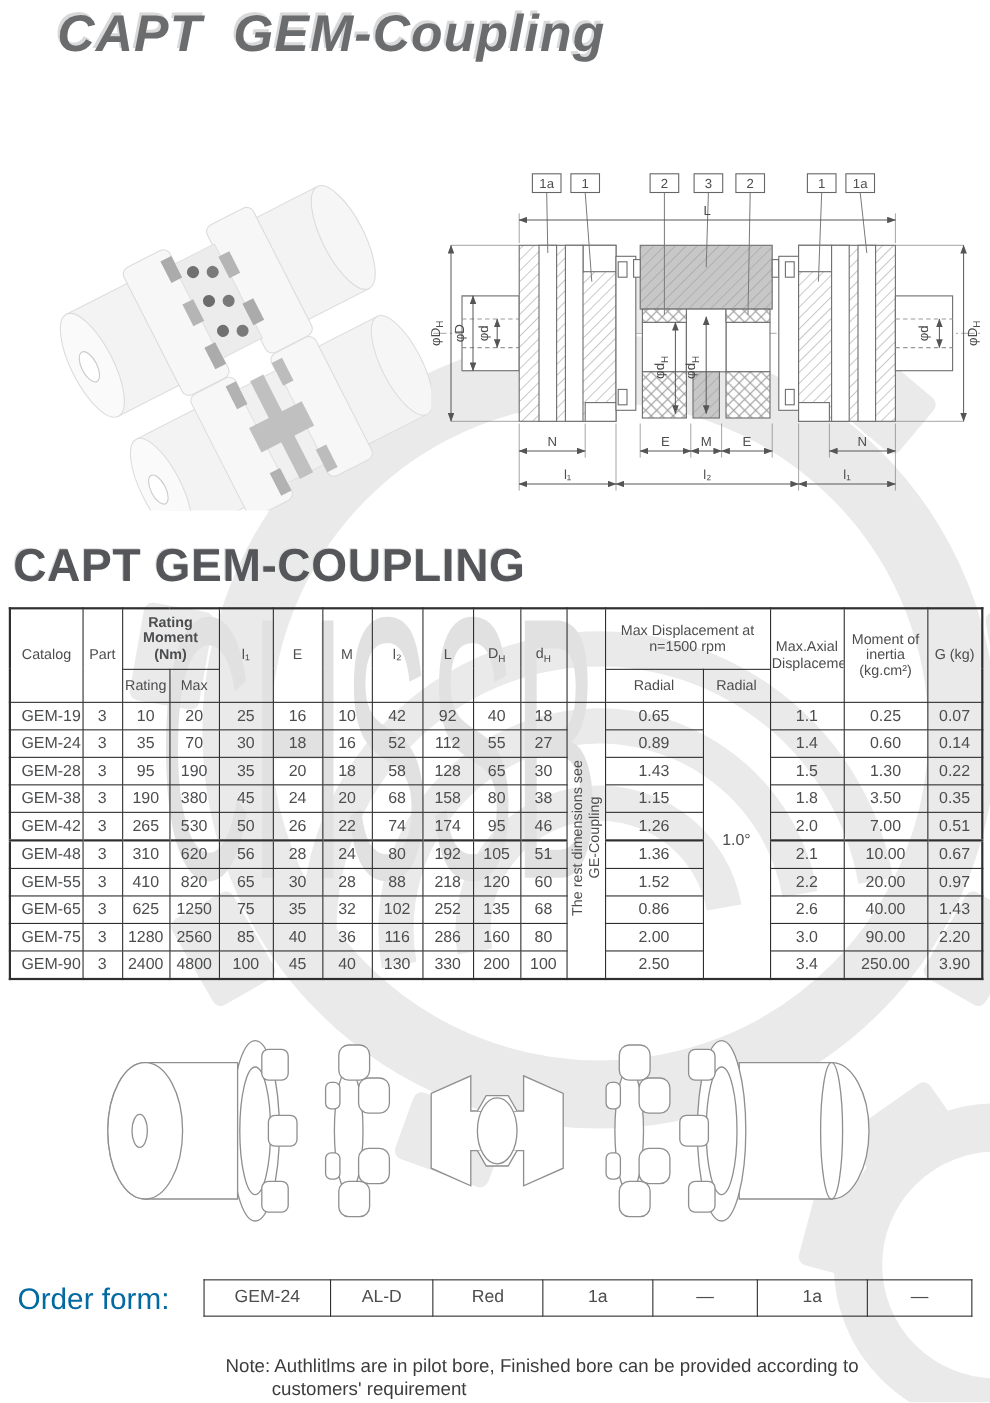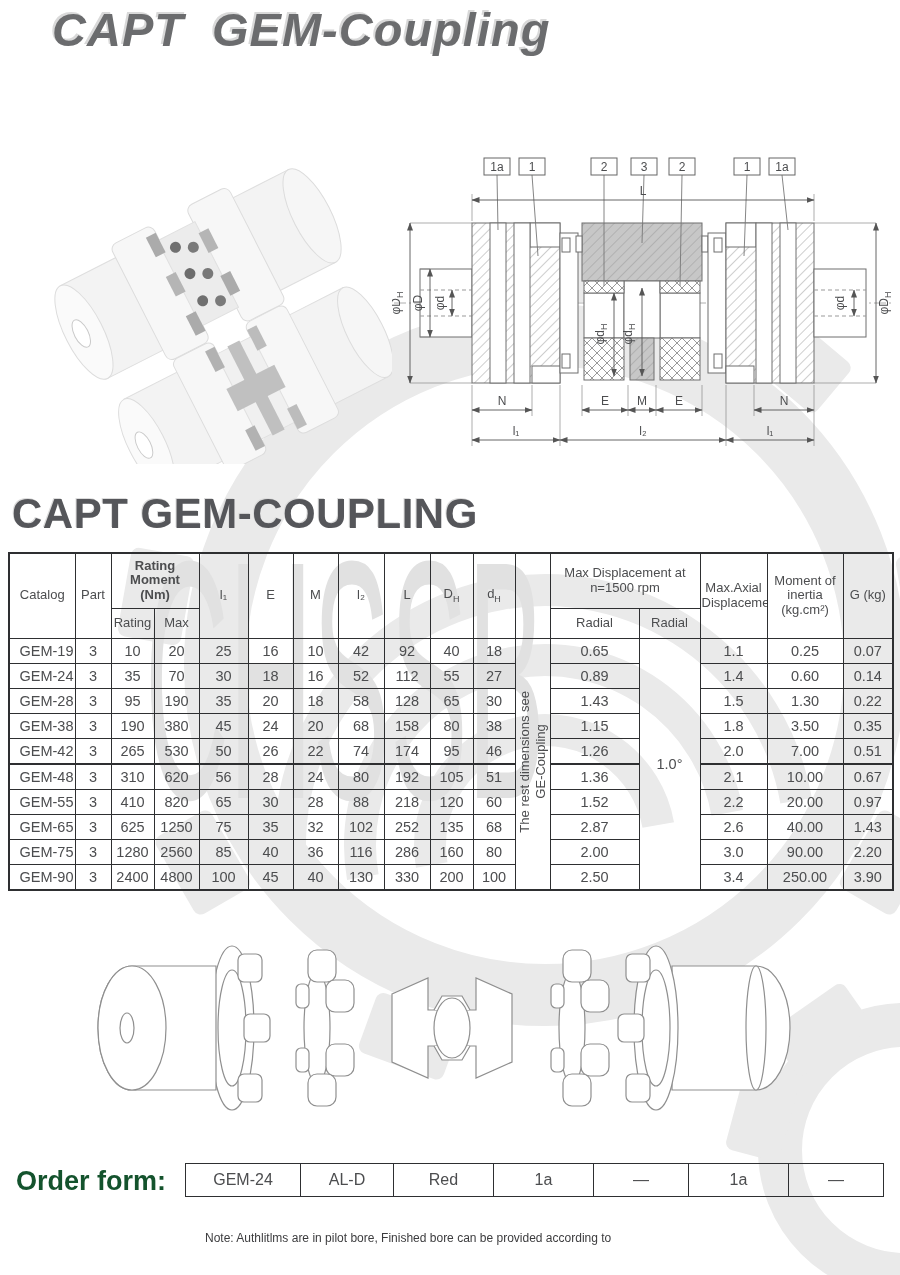--- a/index.html
+++ b/index.html
@@ -22,25 +22,25 @@
   .spec th{font-size:13px;line-height:1.12;}
   .spec tbody td{height:24px;font-size:14.5px;}
   .spec tbody td.cat{text-align:right;padding-left:3px;}
   .spec tr.midline td{border-top-width:2px;}
   .narrow{display:inline-block;max-width:58px;font-weight:bold;}
   sub{font-size:9px;}
   .rot-cell{padding:0;}
   .rot{writing-mode:vertical-rl;transform:rotate(180deg);display:inline-block;
        font-size:13px;line-height:1.2;white-space:pre-line;color:#4c4d4f;}
   
-  .order-label{left:16px;top:1166px;font-size:27px;font-weight:bold;color:#14532d;}
+  .order-label{left:16px;top:1166px;font-size:27px;font-weight:normal;color:#0369a1;}
   .order{left:185px;top:1163px;}
   .order table{border-collapse:collapse;table-layout:fixed;width:698px;border:1.5px solid #2e2f31;}
   .order td{border:1px solid #2e2f31;height:30px;text-align:center;font-size:16px;color:#4c4d4f;}
-  .note{left:205px;top:1231px;font-size:12px;color:#3c3c3e;line-height:1.25;}
+  .note{left:205px;top:1231px;font-size:17px;color:#3c3c3e;line-height:1.25;}
   .note .l2{display:block;margin-left:42px;}
   
   svg text{font-family:"Liberation Sans",sans-serif;}
   .dimtxt{font-size:12px;fill:#4c4d4f;}
   .subtxt{font-size:9px;fill:#4c4d4f;}
 </style>
 </head>
 <body>
 
 <div class="page">
@@ -448,21 +448,21 @@
             <td>3</td>
             <td>625</td>
             <td>1250</td>
             <td>75</td>
             <td>35</td>
             <td>32</td>
             <td>102</td>
             <td>252</td>
             <td>135</td>
             <td>68</td>
-            <td>2.87</td>
+            <td>0.86</td>
             <td>2.6</td>
             <td>40.00</td>
             <td>1.43</td>
           </tr>
           <tr>
             <td class="cat">GEM-75</td>
             <td>3</td>
             <td>1280</td>
             <td>2560</td>
             <td>85</td>
@@ -566,15 +566,16 @@
         <td>1a</td>
         <td>—</td>
         <td>1a</td>
         <td>—</td>
       </tr>
     </tbody>
       </table>
   </div>
   <div class="layer note">
     <span>Note: Authlitlms are in pilot bore, Finished bore can be provided according to</span>
+    <span class="l2">customers' requirement</span>
   </div>
 
 </div>
 
 </body></html>

